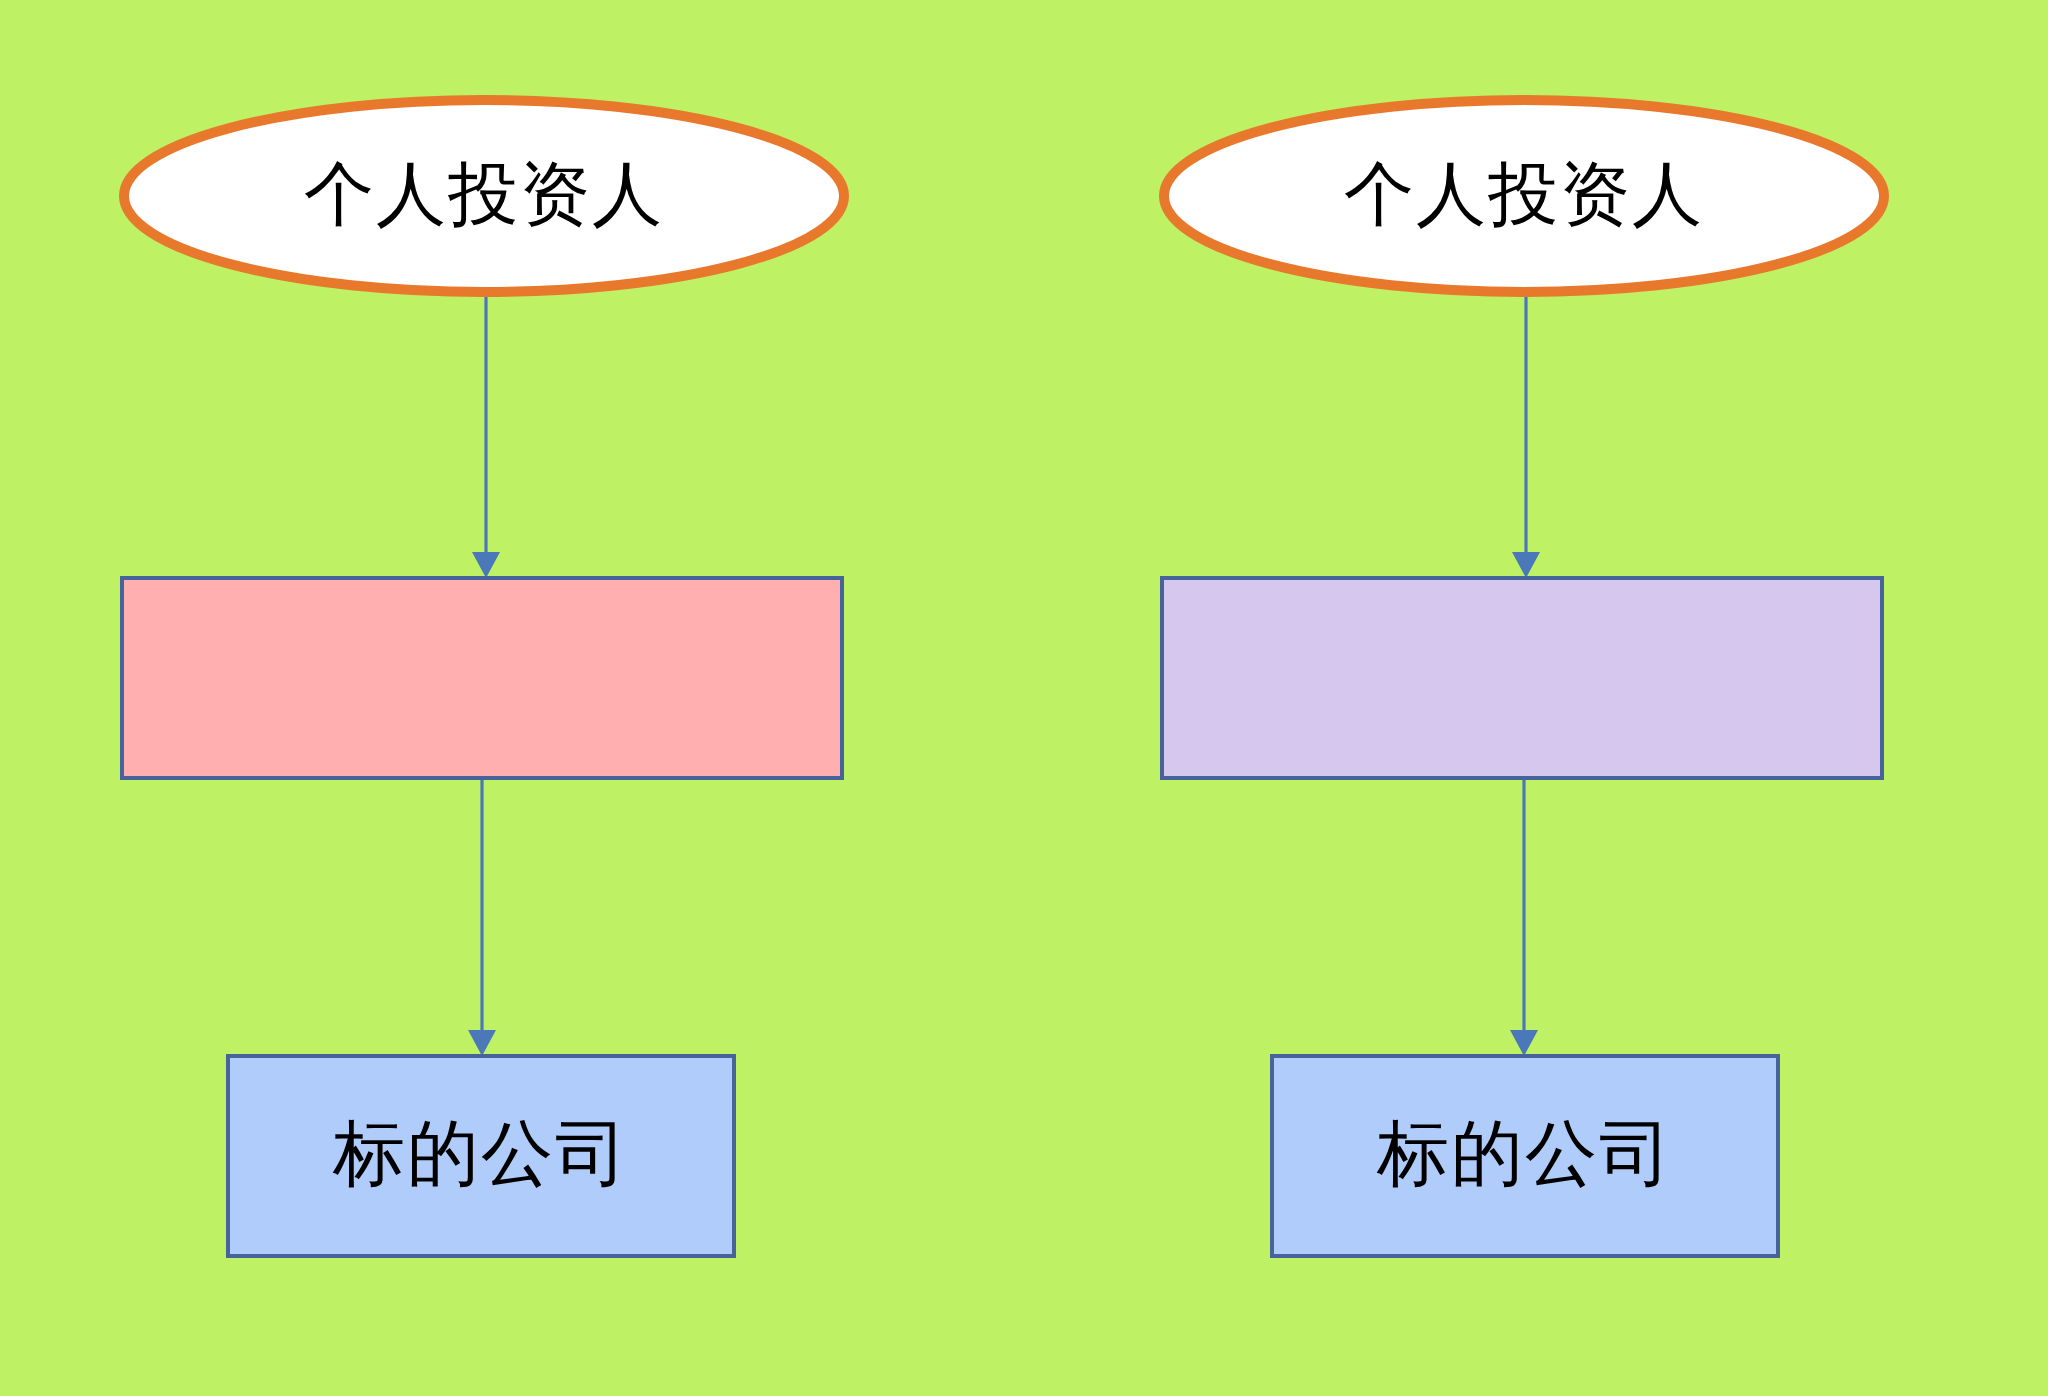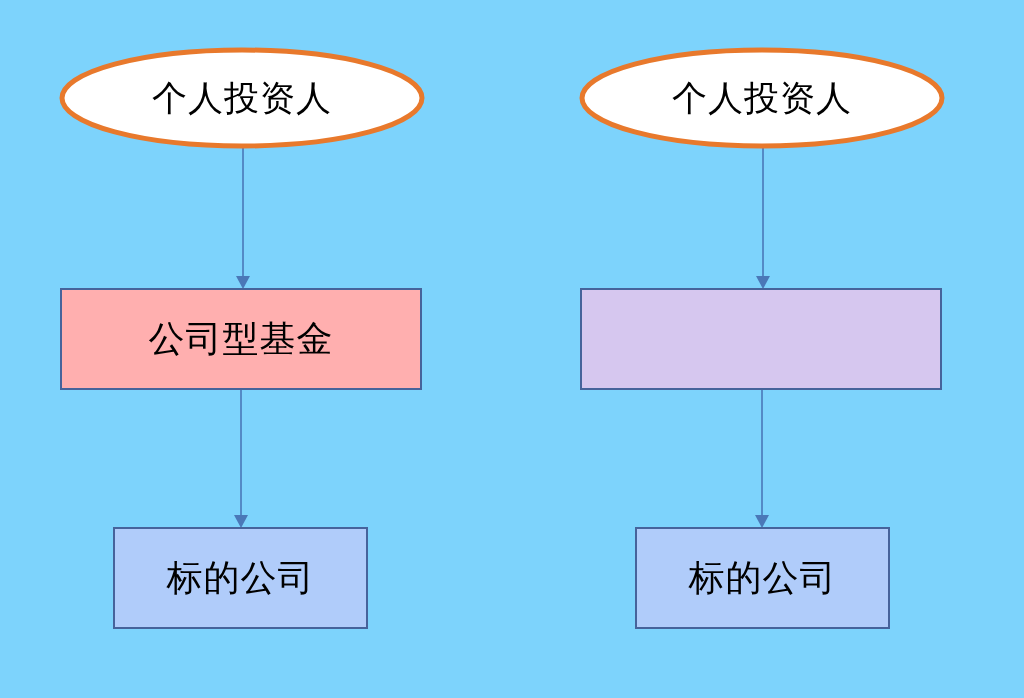--- a/index.html
+++ b/index.html
@@ -7,21 +7,21 @@
     padding: 0;
     background: #ffffff;
   }
   body {
     font-family: "DejaVu Serif", "Liberation Serif", serif;
   }
   #canvas {
     position: relative;
     width: 1024px;
     height: 698px;
-    background: #7dd3fc;
+    background: #bef264;
     overflow: hidden;
   }
   #diagram-svg {
     position: absolute;
     top: 0;
     left: 0;
     width: 1024px;
     height: 698px;
   }
   .node-label {
@@ -82,21 +82,20 @@
       <ellipse cx="762" cy="98" rx="180" ry="48" fill="#ffffff" stroke="#e8792c" stroke-width="5"></ellipse>
 
       <rect x="581" y="289" width="360" height="100" fill="#d6c7ef" stroke="#46639b" stroke-width="2"></rect>
 
       <rect x="636" y="528" width="253" height="100" fill="#b0ccfa" stroke="#46639b" stroke-width="2"></rect>
     </g>
   </svg>
 
   <div class="node-label ellipse-label" style="left:60px; top:48px; width:364px; height:100px;">个人投资人</div>
 
-  <div class="node-label" style="left:60px; top:288px; width:362px; height:102px;">公司型基金</div>
 
   <div class="node-label" style="left:113px; top:527px; width:255px; height:102px;">标的公司</div>
 
   <div class="node-label ellipse-label" style="left:580px; top:48px; width:364px; height:100px;">个人投资人</div>
 
 
   <div class="node-label" style="left:635px; top:527px; width:255px; height:102px;">标的公司</div>
 
 </div>
 

